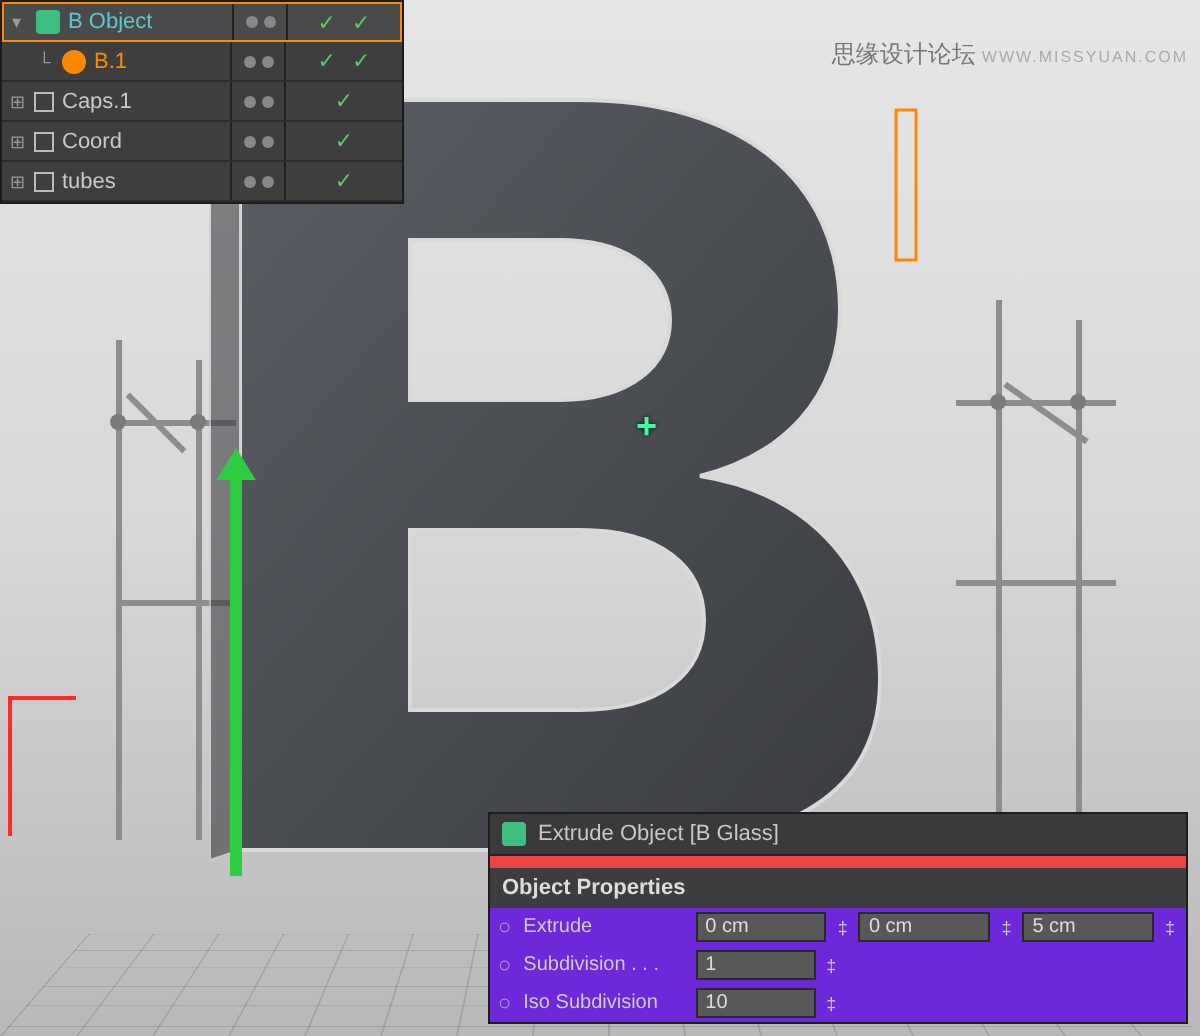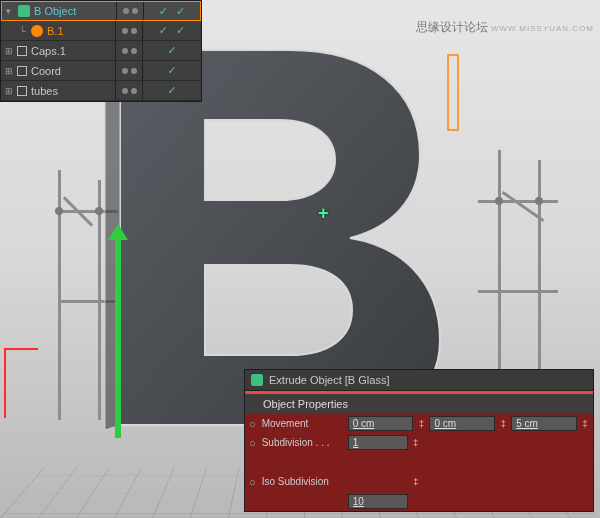--- a/index.html
+++ b/index.html
@@ -25,30 +25,30 @@
 .toggle { color:#999; font-size:9px; width:8px; }
 .icon-extrude { width:12px; height:12px; background:#3fbf7f; border-radius:2px; }
 .icon-spline { width:12px; height:12px; background:#ff8800; border-radius:50%; position:relative; }
 .icon-null { width:10px; height:10px; border:1px solid #bbb; background:transparent; }
 .dots-cell { flex:0 0 28px; display:flex; gap:3px; justify-content:center; border-left:1px solid #222; border-right:1px solid #222; height:100%; align-items:center;}
 .dot { width:6px; height:6px; border-radius:50%; background:#888; }
 .chk-cell { flex:1; display:flex; gap:8px; justify-content:center; align-items:center;}
 .chk { color:#5cc96b; font-size:11px; }
 .indent { padding-left: 18px; }
 
-.attr-panel { position:absolute; left:244px; bottom:6px; width:350px; background:#7f1d1d; border:1px solid #1d1d1d; font-size:11px; color:#c8c8c8; }
+.attr-panel { position:absolute; left:244px; bottom:6px; width:350px; background:#6d28d9; border:1px solid #1d1d1d; font-size:11px; color:#c8c8c8; }
 .attr-title { display:flex; align-items:center; gap:6px; padding:4px 6px; background:#3a3a3a; border-bottom:1px solid #222;}
 .attr-tabs { display:flex; gap:2px; padding:3px 4px; background:#3a3a3a;}
 .attr-tab { padding:2px 8px; background:#555; color:#ccc; cursor:pointer; font-size:10px;}
 .attr-tab.active { background:#6b7d8e; color:#fff; box-shadow:0 0 0 1px #aaccee;}
-.attr-section { padding:4px 18px; background:#3d3d3d; border-top:3px solid #ef4444; font-weight:normal; color:#ddd;}
+.attr-section { padding:4px 6px; background:#3d3d3d; border-top:6px solid #ef4444; font-weight:bold; color:#ddd;}
 .attr-row { display:flex; align-items:center; padding:2px 4px; gap:4px;}
 .attr-label { flex:0 0 82px; color:#ccc; font-size:10px; white-space:nowrap; overflow:hidden;}
 .attr-bullet { color:#aaa; margin-right:2px;}
-.attr-input { background:#585858; border:1px solid #2a2a2a; color:#ddd; font-size:10px; padding:1px 4px; flex:1; min-width:0;text-decoration:underline;}
+.attr-input { background:#585858; border:1px solid #2a2a2a; color:#ddd; font-size:10px; padding:1px 4px; flex:1; min-width:0;}
 .spinner { width:8px; color:#ccc; font-size:9px; text-align:center;}
 
 .watermark { position:absolute; top:19px; right:6px; font-size:12px; color:#777; font-family: "SimSun", serif; }
 .watermark .en { font-size:8px; color:#aaa; letter-spacing:1px;}
 
 .scaffold-group { position:absolute; left:58px; top:150px; width:500px; height:280px; pointer-events:none;}
 .sbar { position:absolute; background:#8d8d8d; }
 .node { position:absolute; width:8px; height:8px; background:#7a7a7a; border-radius:50%;}
 </style>
 </head>
@@ -176,33 +176,33 @@
 </div>
 
 <div class="attr-panel">
   <div class="attr-title">
     <span class="icon-extrude"></span>
     <span>Extrude Object [B Glass]</span>
   </div>
   <div class="attr-section">Object Properties</div>
   <div class="attr-row">
     <span class="attr-bullet">○</span>
-    <span class="attr-label">Movement</span>
+    <span class="attr-label">Extrude</span>
     <input class="attr-input" value="0 cm" style="">
     <span class="spinner">‡</span>
     <input class="attr-input" value="0 cm" style="">
     <span class="spinner">‡</span>
     <input class="attr-input" value="5 cm" style="">
     <span class="spinner">‡</span>
   </div>
   <div class="attr-row">
     <span class="attr-bullet">○</span>
     <span class="attr-label">Subdivision . . .</span>
     <input class="attr-input" style="flex: 0 0 60px;" value="1">
     <span class="spinner">‡</span>
   </div>
   <div class="attr-row">
     <span class="attr-bullet">○</span>
     <span class="attr-label">Iso Subdivision</span>
-    <input class="attr-input" style="flex: 0 0 60px; margin-top: 40px;" value="10">
+    <input class="attr-input" style="flex: 0 0 60px;" value="10">
     <span class="spinner">‡</span>
   </div>
 </div>
 
 </body></html>

